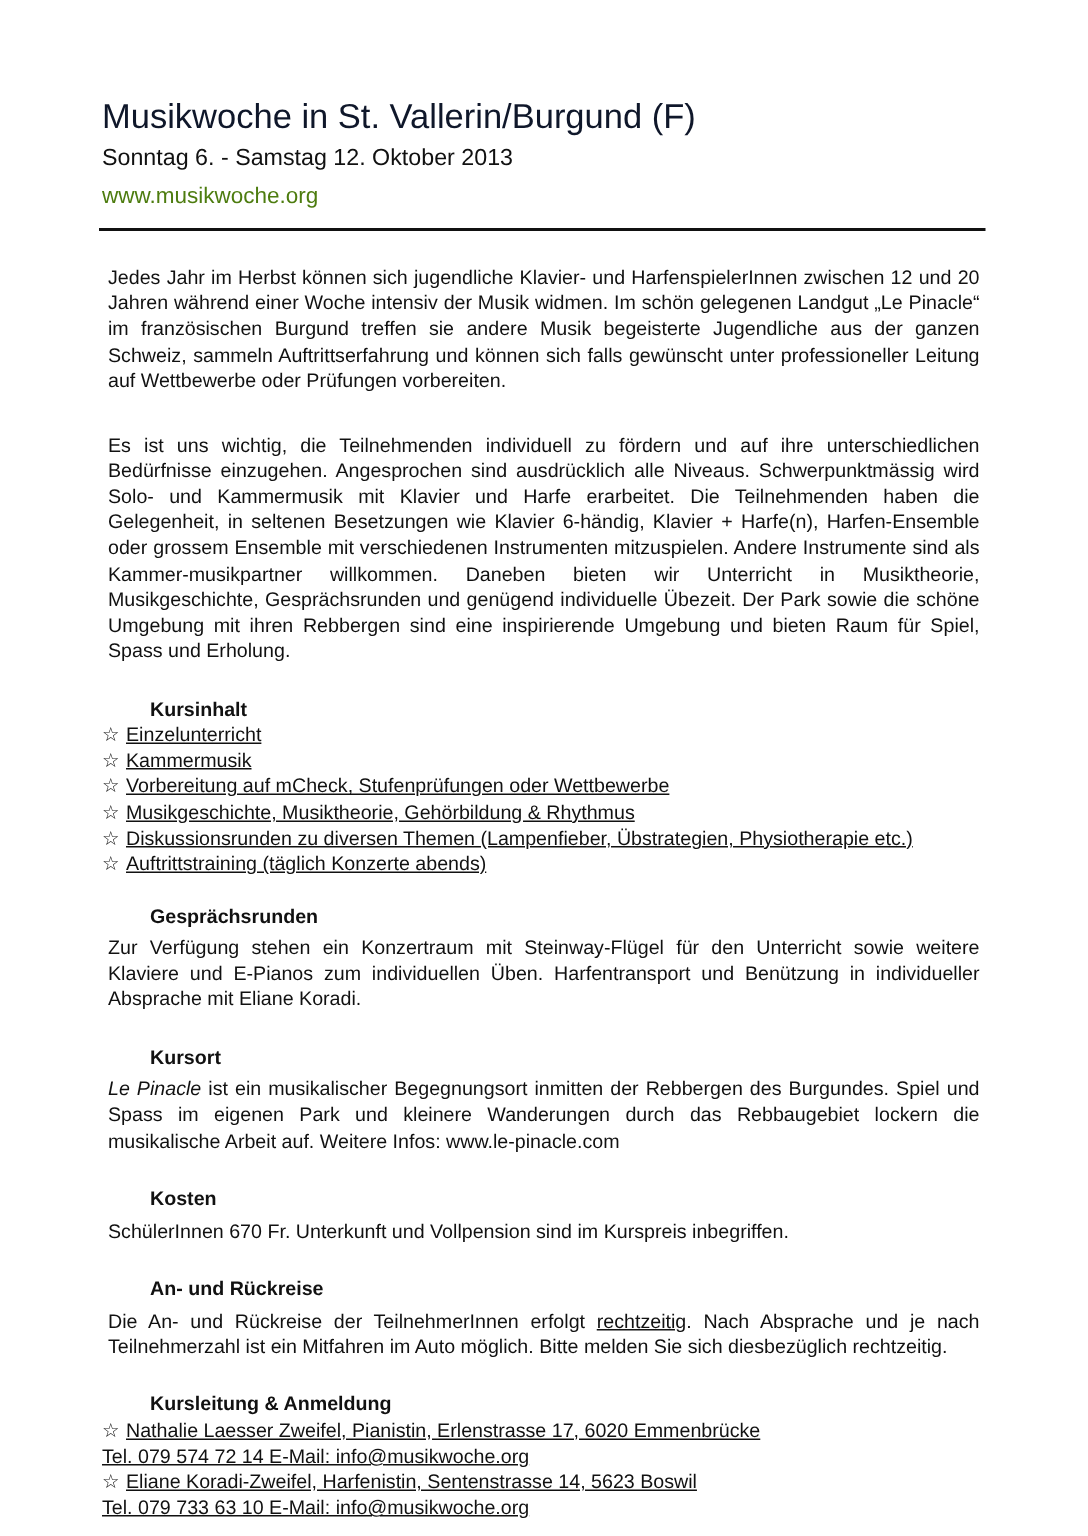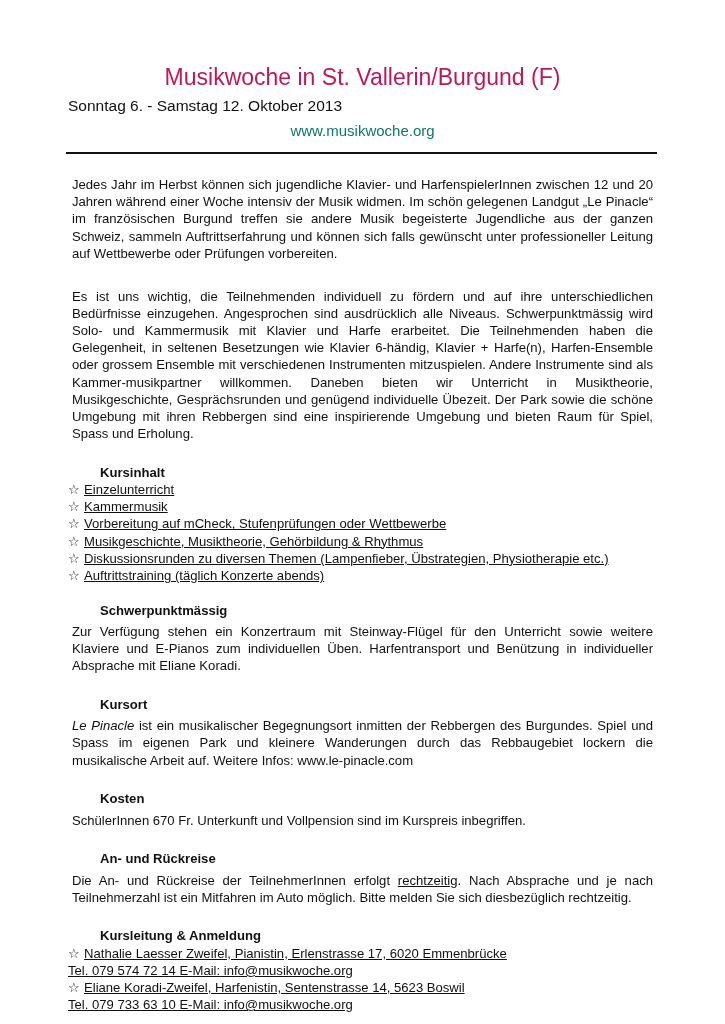--- a/index.html
+++ b/index.html
@@ -3,29 +3,29 @@
   <meta charset="utf-8">
   <style>
     html, body { margin: 0; padding: 0; background: #ffffff; }
     body {
       width: 725px; height: 1024px; position: relative; overflow: hidden;
       font-family: "Liberation Sans", sans-serif; color: #111111;
     }
     .page { position: absolute; left: 68px; top: 0; width: 589px; }
     .title {
       position: absolute; left: 0; width: 100%; top: 63px;
-      text-align: center; font-size: 23px; line-height: 28px; color: #be185d;
+      text-align: left; font-size: 23px; line-height: 28px; color: #0f172a;
     }
     .subtitle {
       position: absolute; left: 0; width: 100%; top: 97px;
       text-align: left; font-size: 15.5px; line-height: 18px; color: #111;
     }
     .url {
       position: absolute; left: 0; width: 100%; top: 122px;
-      text-align: center; font-size: 15px; line-height: 18px; color: #0f766e;
+      text-align: left; font-size: 15px; line-height: 18px; color: #4d7c0f;
     }
     .rule {
       position: absolute; left: -2px; width: 591px; top: 152px;
       height: 2px; background: #111;
     }
     .body { position: absolute; left: 0; top: 172px; width: 589px; font-size: 13.1px; line-height: 17.2px; }
     .p { text-align: justify; margin: 4px; }
     .gap { height: 17.5px; }
     .h { font-weight: bold; margin: 0; padding-left: 32px; }
     .li { margin: 0; white-space: nowrap; text-decoration: underline; }
@@ -52,21 +52,21 @@
     <div>
       <p class="li"><span class="star">☆</span><span>Einzelunterricht</span></p>
       <p class="li"><span class="star">☆</span><span>Kammermusik</span></p>
       <p class="li"><span class="star">☆</span><span>Vorbereitung auf mCheck, Stufenprüfungen oder Wettbewerbe</span></p>
       <p class="li"><span class="star">☆</span><span>Musikgeschichte, Musiktheorie, Gehörbildung &amp; Rhythmus</span></p>
       <p class="li"><span class="star">☆</span><span>Diskussionsrunden zu diversen Themen (Lampenfieber, Übstrategien, Physiotherapie etc.)</span></p>
       <p class="li"><span class="star">☆</span><span>Auftrittstraining (täglich Konzerte abends)</span></p>
     </div>
     <div class="gap"></div>
 
-    <p class="h">Schwerpunktmässig</p>
+    <p class="h">Gesprächsrunden</p>
     <p class="p">Zur Verfügung stehen ein Konzertraum mit Steinway-Flügel für den Unterricht sowie weitere Klaviere und E-Pianos zum individuellen Üben. Harfentransport und Benützung in individueller Absprache mit Eliane Koradi.</p>
     <div class="gap"></div>
 
     <p class="h">Kursort</p>
     <p class="p"><span class="i">Le Pinacle</span><span> ist ein musikalischer Begegnungsort inmitten der Rebbergen des Burgundes. Spiel und Spass im eigenen Park und kleinere Wanderungen durch das Rebbaugebiet lockern die musikalische Arbeit auf. Weitere Infos: www.le-pinacle.com</span></p>
     <div class="gap"></div>
 
     <p class="h">Kosten</p>
     <p class="p">SchülerInnen 670 Fr.  Unterkunft und Vollpension sind im Kurspreis inbegriffen.</p>
     <div class="gap"></div>

